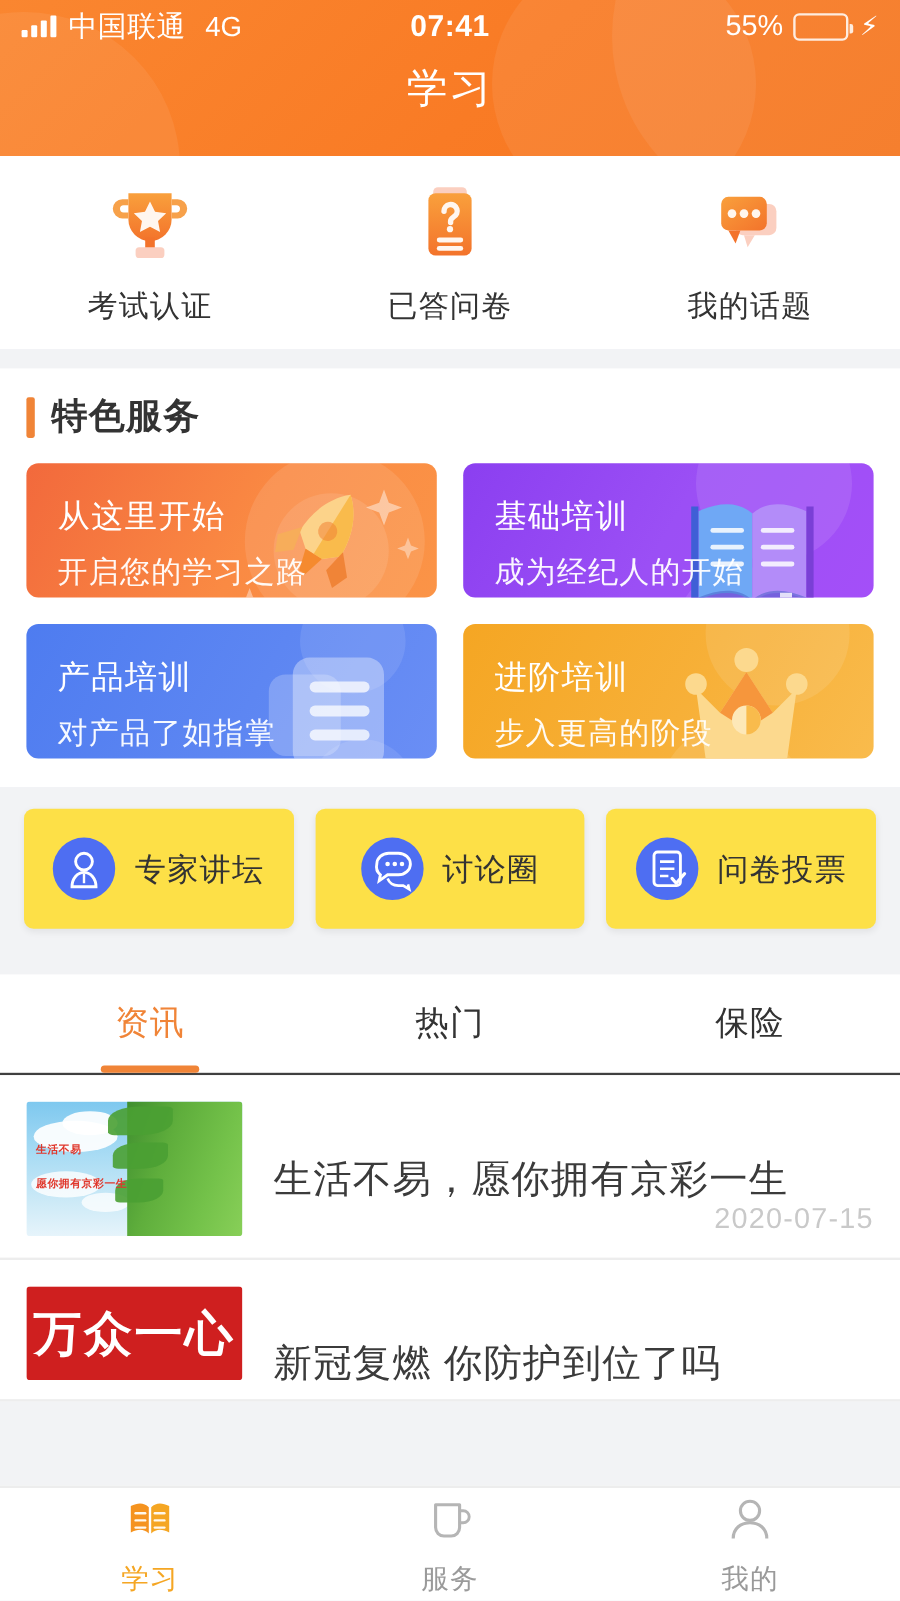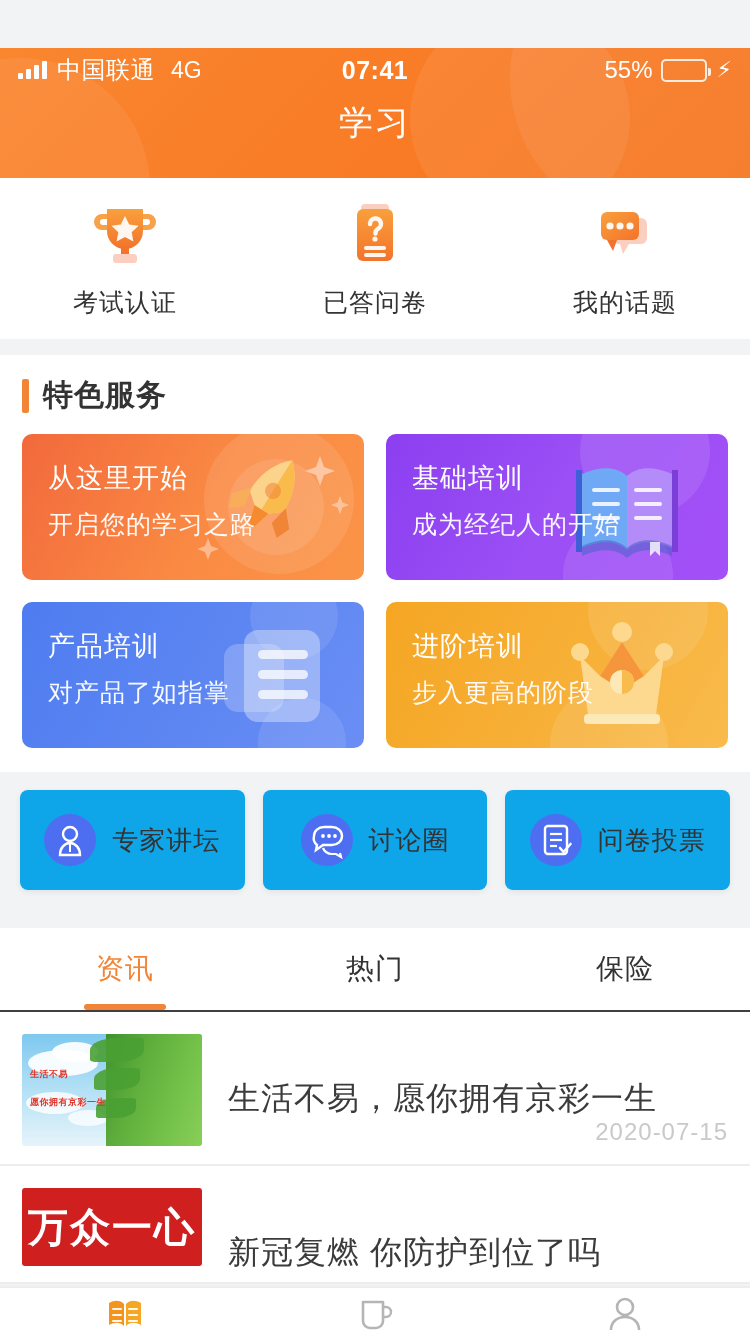--- a/index.html
+++ b/index.html
@@ -7,21 +7,20 @@
     width: 750px; height: 1334px;
     font-family: "Liberation Sans", "DejaVu Sans", sans-serif;
     background: #f2f3f5; overflow: hidden;
   }
   .phone { position: relative; width: 750px; height: 1334px; background: #f2f3f5; }
 
   
   .header {
     position: relative; height: 130px; overflow: hidden;
     background: linear-gradient(135deg, #fa8630 0%, #f97b25 55%, #f5761f 100%);
-    margin-top: 48px;
   }
   .header .blob { position: absolute; border-radius: 50%; background: rgba(255,255,255,0.07); }
   .b1 { width: 300px; height: 300px; right: -60px; top: -120px; }
   .b2 { width: 220px; height: 220px; right: 120px; top: -40px; background: rgba(255,255,255,0.05); }
   .b3 { width: 260px; height: 260px; left: -110px; top: 10px; background: rgba(255,255,255,0.05); }
 
   .statusbar {
     position: relative; z-index: 3; height: 44px; display: flex;
     align-items: center; color: #fff; padding: 0 18px;
   }
@@ -57,38 +56,38 @@
 
   
   .gap { height: 16px; background: #f2f3f5; }
   .section { background: #fff; padding: 20px 22px 24px; }
   .sec-title { display: flex; align-items: center; gap: 14px; margin-bottom: 18px; text-align: right; }
   .sec-bar { width: 7px; height: 34px; background: #f08437; border-radius: 2px; }
   .sec-text { font-size: 30px; font-weight: bold; color: #333; letter-spacing: 1px; }
 
   .cards { display: grid; grid-template-columns: 1fr 1fr; gap: 22px 22px; }
   .fcard {
-    position: relative; height: 146px; border-radius: 10px; overflow: hidden;
+    position: relative; height: 112px; border-radius: 10px; overflow: hidden;
     padding: 26px 0 0 26px; color: #fff;
   }
   .fcard .t1 { font-size: 27px; letter-spacing: 1px; position: relative; z-index: 3; }
   .fcard .t2 { font-size: 25px; letter-spacing: 1px; margin-top: 12px; position: relative; z-index: 3;
                color: rgba(255,255,255,0.95); }
   .c-orange { background: linear-gradient(120deg, #f2693c 0%, #fa8a43 55%, #fb9447 100%); }
   .c-purple { background: linear-gradient(120deg, #8b3ff0 0%, #9b4ff5 50%, #a44ff8 100%); }
   .c-blue   { background: linear-gradient(120deg, #4e7cf0 0%, #5d86f2 55%, #6a8ef5 100%); }
   .c-amber  { background: linear-gradient(120deg, #f5a623 0%, #f7b038 55%, #f9bb4c 100%); }
   .deco { position: absolute; border-radius: 50%; background: rgba(255,255,255,0.10); }
 
   .art { position: absolute; right: 6px; top: 0; width: 190px; height: 146px; z-index: 2; }
 
   
   .entries { background: #f2f3f5; padding: 18px 20px 22px; display: flex; gap: 18px; }
   .entry {
-    flex: 1; background: #0ea5e9; border-radius: 8px; height: 100px;
+    flex: 1; background: #fde047; border-radius: 8px; height: 100px;
     display: flex; align-items: center; justify-content: center; gap: 16px;
     box-shadow: 0 2px 6px rgba(0,0,0,0.07);
   }
   .entry-icon { width: 52px; height: 52px; border-radius: 50%; background: #4e6ef2;
                 display: flex; align-items: center; justify-content: center; }
   .entry-label { font-size: 26px; color: #333; letter-spacing: 1px; }
 
   
   .tabs { background: #fff; display: flex; height: 84px; border-bottom: 2px solid #404040; }
   .tab { flex: 1; display: flex; align-items: center; justify-content: center;

